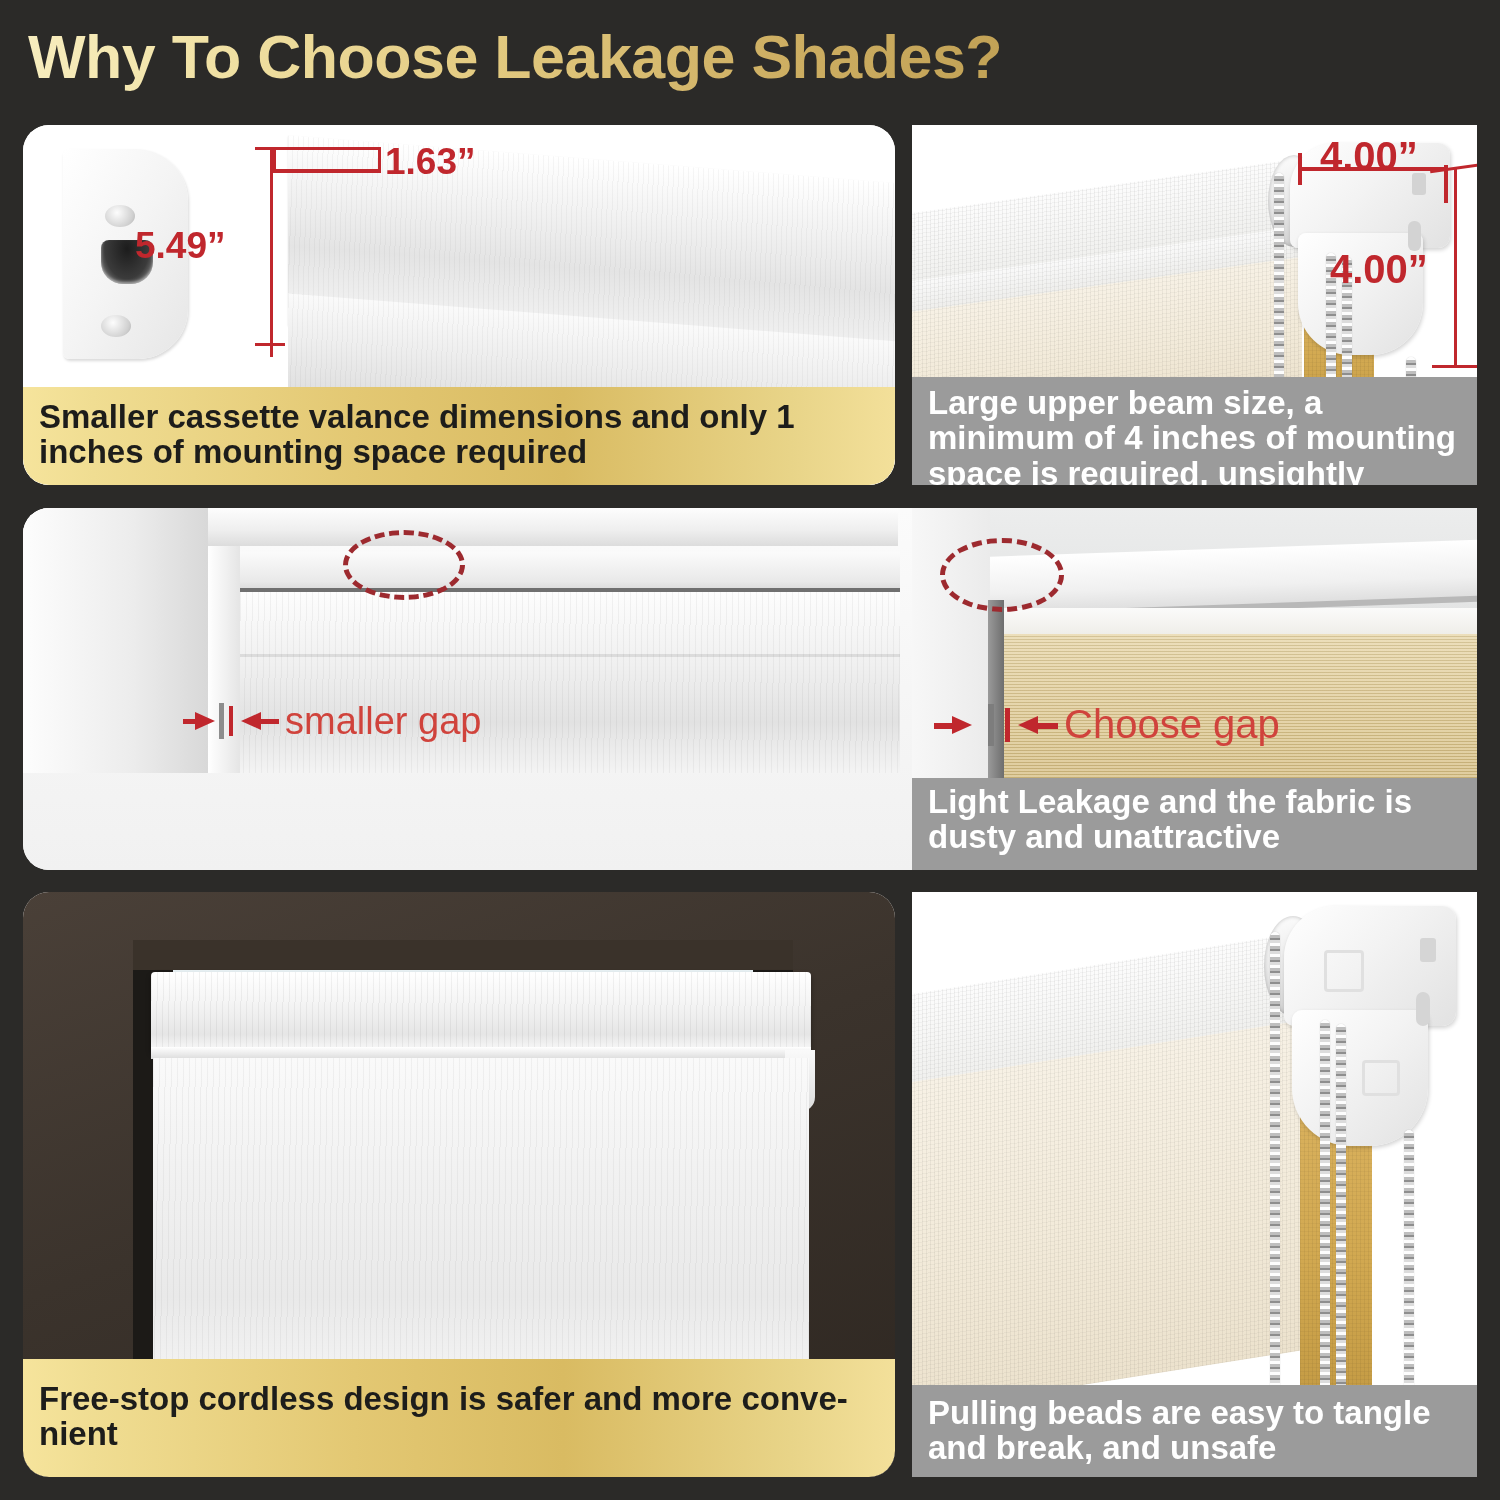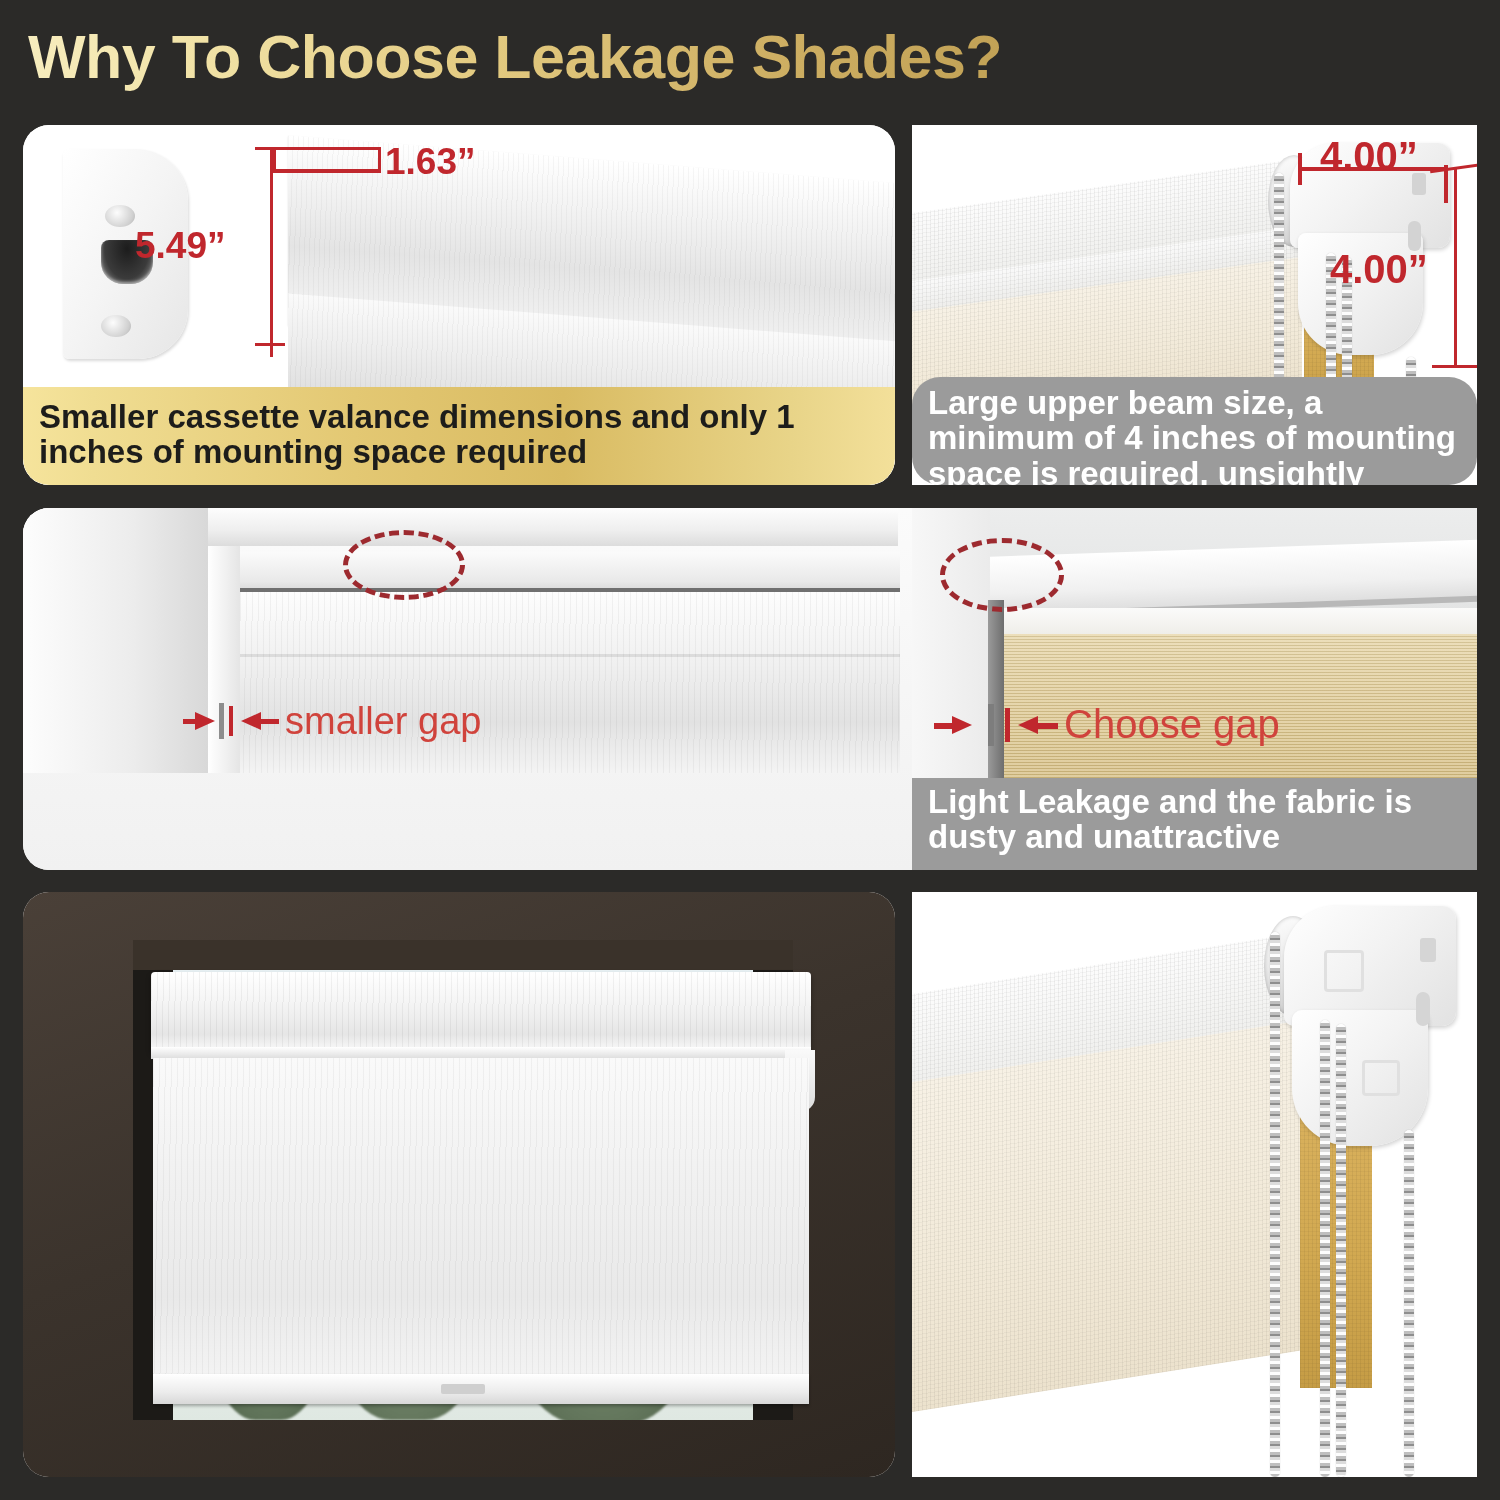--- a/index.html
+++ b/index.html
@@ -221,21 +221,21 @@
     <div class="tick" style="left:386px;top:28px;width:4px;height:32px;"></div>
     <div class="tick" style="left:532px;top:40px;width:4px;height:38px;"></div>
     <div class="dimtxt" style="left:408px;top:9px;font-size:40px;">4.00”</div>
 
     <div class="dimline" style="left:542px;top:42px;width:3px;height:200px;"></div>
     <div class="dimline" style="left:518px;top:42px;width:48px;height:3px;transform:rotate(-8deg);"></div>
     <div class="dimline" style="left:520px;top:240px;width:46px;height:3px;"></div>
     <div class="dimtxt" style="left:418px;top:122px;font-size:40px;">4.00”</div>
   </div>
 
-  <div class="cap gray" style="height:108px;align-items:flex-start;padding-top:8px;border-radius:28px;">
+  <div class="cap gray" style="height:108px;align-items:flex-start;padding-top:8px;">
     <span>Large upper beam size, a minimum of 4 inches of mounting space is required, unsightly</span>
   </div>
 </div>
 
 <div class="panel left" style="left:23px;top:508px;width:944px;height:362px;">
   <div class="media" style="background:linear-gradient(180deg,#fbfbfb,#f1f1f1);">
 
     <div class="frame-v" style="left:0px;top:0px;width:185px;height:265px;"></div>
     <div class="frame-h" style="left:185px;top:0px;width:690px;height:38px;"></div>
     <div class="frame-v" style="left:185px;top:38px;width:32px;height:227px;background:linear-gradient(90deg,#ffffff,#e5e5e5);"></div>
@@ -326,20 +326,23 @@
                 background:linear-gradient(180deg,#fafafa,#dcdcdc);"></div>
     <div style="position:absolute;left:130px;top:166px;width:656px;height:340px;
                 background:linear-gradient(180deg,#fafafa 0%,#f1f1f1 35%,#e9e9e9 70%,#f6f6f6 100%);"></div>
     <div style="position:absolute;left:130px;top:166px;width:656px;height:340px;
                 background:repeating-linear-gradient(91deg,rgba(0,0,0,.045) 0 1px,rgba(255,255,255,0) 1px 6px);"></div>
     <div style="position:absolute;left:130px;top:482px;width:656px;height:30px;
                 background:linear-gradient(180deg,#ffffff,#ececec 60%,#d8d8d8 100%);box-shadow:0 2px 3px rgba(0,0,0,.3);"></div>
     <div style="position:absolute;left:418px;top:492px;width:44px;height:10px;background:#cfcfcf;border-radius:2px;"></div>
   </div>
 
+  <div class="cap gold" style="height:118px;">
+    <span>Free-stop cordless design is safer and more conve-nient</span>
+  </div>
 </div>
 
 <div class="panel right" style="left:912px;top:892px;width:565px;height:585px;">
   <div class="media" style="background:#fff;">
 
     <div class="sh-white" style="left:-10px;top:72px;width:400px;height:150px;transform:skewY(-9deg);">
         <div class="fabtex"></div>
       </div>
     <div class="sh-white" style="left:-10px;top:170px;width:400px;height:40px;transform:skewY(-9deg);opacity:.8;">
         <div class="fabtex"></div>
@@ -360,13 +363,16 @@
     <div style="position:absolute;left:504px;top:100px;width:14px;height:34px;background:#d5d5d5;border-radius:7px;"></div>
     <div style="position:absolute;left:412px;top:58px;width:34px;height:36px;border:3px solid #e0e0e0;border-radius:4px;"></div>
     <div style="position:absolute;left:450px;top:168px;width:32px;height:30px;border:3px solid #e0e0e0;border-radius:4px;"></div>
 
     <div class="beadchain" style="left:358px;top:40px;height:545px;"></div>
     <div class="beadchain" style="left:408px;top:128px;height:457px;"></div>
     <div class="beadchain" style="left:424px;top:132px;height:453px;"></div>
     <div class="beadchain" style="left:492px;top:238px;height:347px;"></div>
   </div>
 
+  <div class="cap gray" style="height:92px;align-items:flex-start;padding-top:10px;">
+    <span>Pulling beads are easy to tangle and break, and unsafe</span>
+  </div>
 </div>
 
 </body></html>

